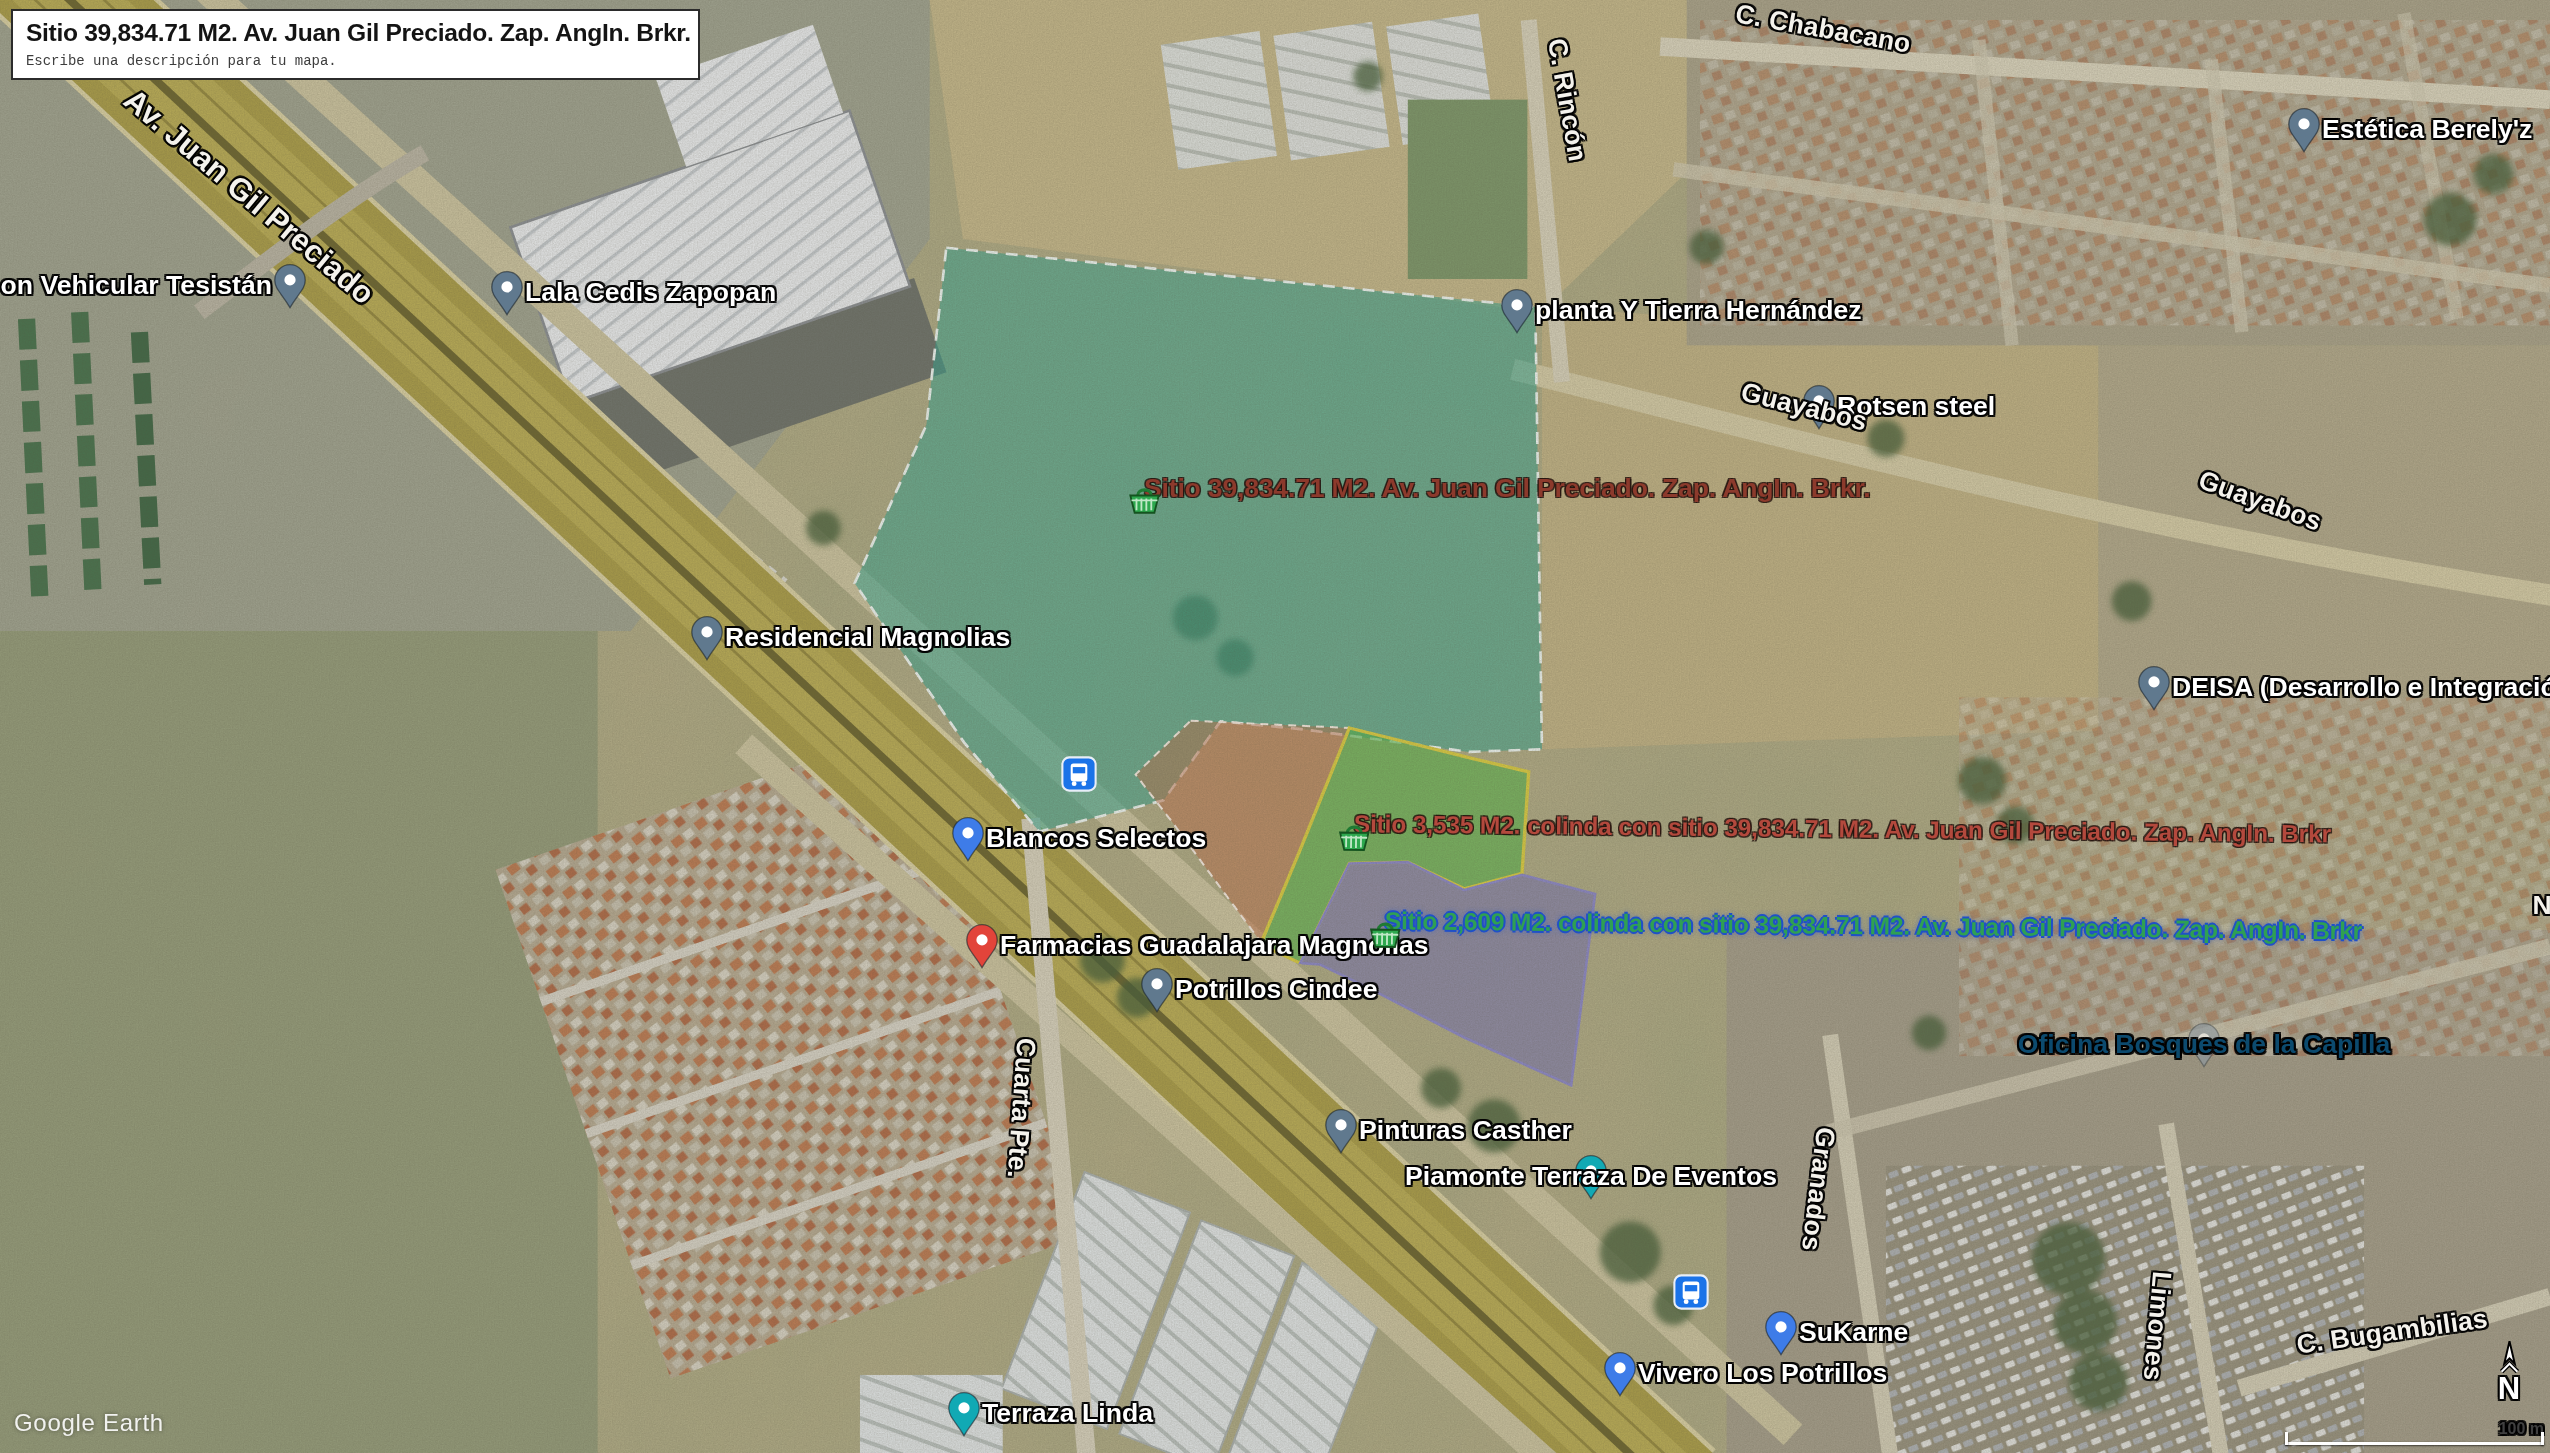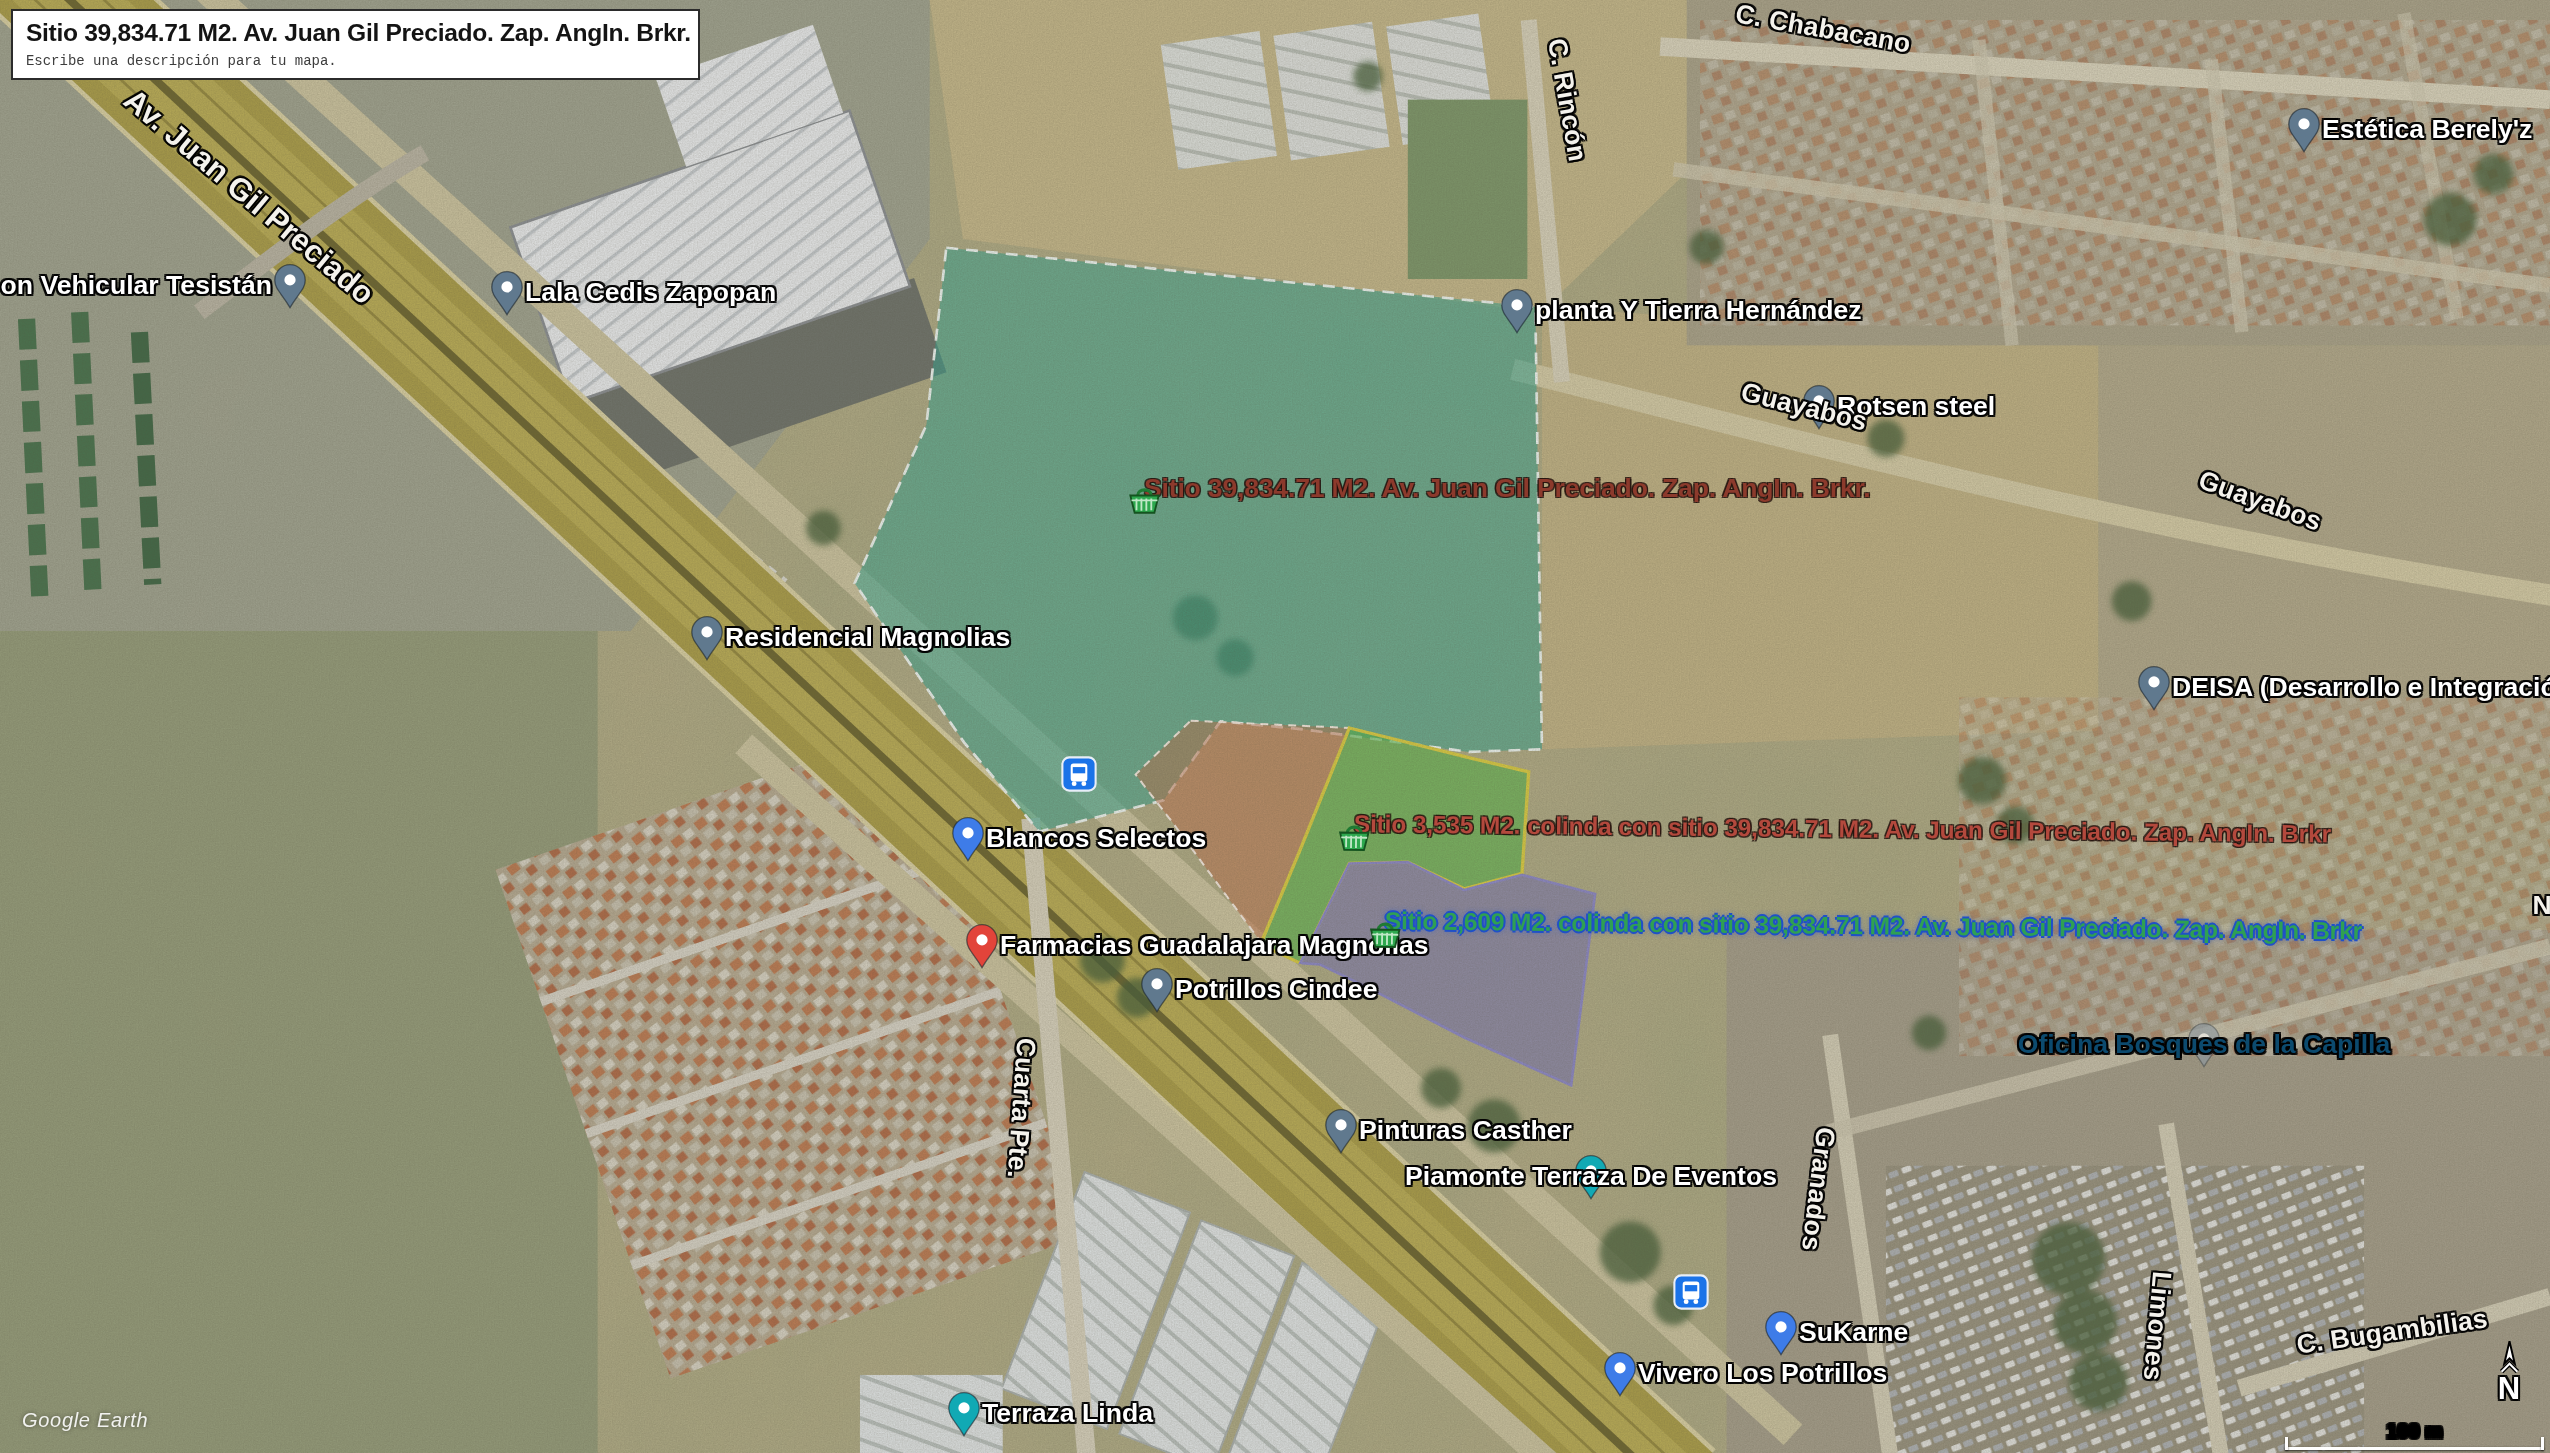--- a/index.html
+++ b/index.html
@@ -42,26 +42,26 @@
   
   .parcel-label{position:absolute;white-space:nowrap;transform-origin:left top;}
   .parcel-basket{position:absolute;left:0;top:13.3px;width:37px;height:30px;}
   .parcel-text{display:inline-block;margin-left:18px;font-weight:700;letter-spacing:-0.2px;
     text-shadow:-1.3px -1.3px 0 rgba(35,18,12,.8),1.3px -1.3px 0 rgba(35,18,12,.8),
     -1.3px 1.3px 0 rgba(35,18,12,.8),1.3px 1.3px 0 rgba(35,18,12,.8);}
   .glow .parcel-text{text-shadow:-2px 0 0 #2050c8,2px 0 0 #2050c8,0 -2px 0 #2050c8,
     0 2px 0 #2050c8,0 0 6.6px #2a5ad0;}
 
   
-  .watermark{position:absolute;left:22px;top:1409px;font-size:20px;color:rgba(255,255,255,.9);
-    letter-spacing:0.7px;z-index:6;text-shadow:0 0 4px rgba(0,0,0,.45);font-style:italic;}
+  .watermark{position:absolute;left:14px;top:1409px;font-size:24px;color:rgba(255,255,255,.9);
+    letter-spacing:0.7px;z-index:6;text-shadow:0 0 4px rgba(0,0,0,.45);}
   .compass{position:absolute;left:2489px;top:1340px;width:40px;z-index:6;text-align:center;}
   .compass .n{display:block;font-size:31px;font-weight:700;color:#fff;margin-top:-4px;}
   .scalebar{position:absolute;left:2285px;top:1420px;width:259px;z-index:6;}
-  .sb-label{text-align:center;color:#000000;font-size:20px;font-weight:700;}
+  .sb-label{text-align:right;color:#404040;font-size:16px;font-weight:700;}
   .sb-line{margin-top:4px;height:3.3px;background:#fff;position:relative;box-shadow:0 0.7px 2px rgba(0,0,0,.7);}
   .sb-line::before,.sb-line::after{content:"";position:absolute;top:-10px;width:3.3px;height:13.3px;
     background:#fff;box-shadow:0 0.7px 2px rgba(0,0,0,.7);}
   .sb-line::before{left:0;} .sb-line::after{right:0;}
 </style>
 </head>
 <body>
 
 <div id="map">
 

